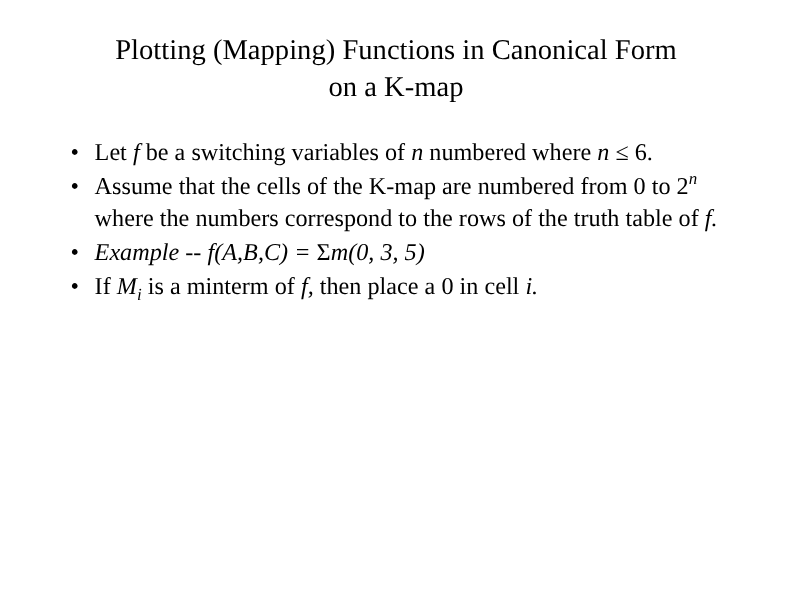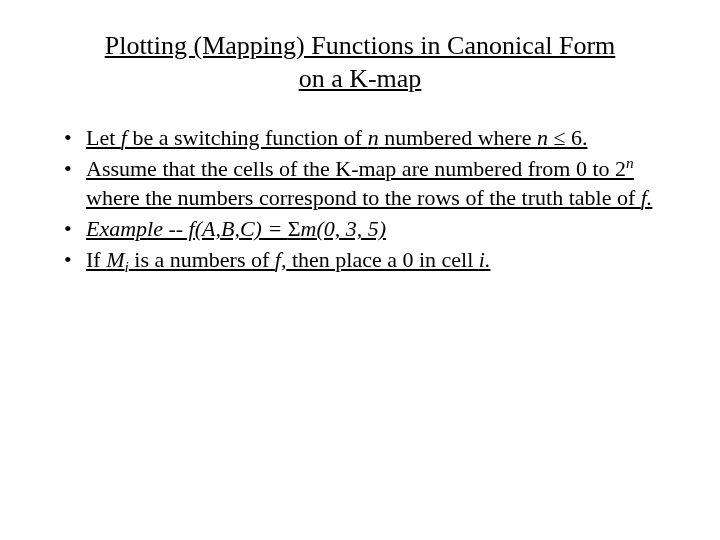--- a/index.html
+++ b/index.html
@@ -9,21 +9,20 @@
     height: 540px;
     background: #ffffff;
     font-family: "Times New Roman", Times, serif;
     color: #000000;
   }
   .slide {
     width: 720px;
     height: 540px;
     box-sizing: border-box;
     padding: 30px 56px 0 56px;
-    text-decoration: underline;
   }
   .title {
     font-size: 26px;
     text-align: center;
     line-height: 1.25;
     margin: 0 0 28px 0;
     font-weight: normal;
   }
   ul.bullets {
     list-style: none;
@@ -63,33 +62,33 @@
 <div class="slide">
 
   <h1 class="title">
     <span>Plotting (Mapping) Functions in Canonical Form</span><br>
     <span>on a K-map</span>
   </h1>
 
   <ul class="bullets">
 
     <li>
-      <span>Let </span><span class="ital">f</span><span> be a switching function of </span><span class="ital">n</span><span> numbered where </span><span class="ital">n</span><span> ≤ 6.</span>
+      <span>Let </span><span class="ital">f</span><span> be a switching variables of </span><span class="ital">n</span><span> numbered where </span><span class="ital">n</span><span> ≤ 6.</span>
     </li>
 
     <li>
       <span>Assume that the cells of the K-map are numbered from 0 to 2</span><span class="sup">n</span><span> where the numbers correspond to the rows of the truth table of </span><span class="ital">f.</span>
     </li>
 
 
     <li>
       <span class="ital">Example -- f(A,B,C) = </span><span>Σ</span><span class="ital">m(0, 3, 5)</span>
     </li>
 
     <li>
-      <span>If </span><span class="ital">M</span><span class="sub">i</span><span> is a numbers of </span><span class="ital">f,</span><span> then place a 0 in cell </span><span class="ital">i.</span>
+      <span>If </span><span class="ital">M</span><span class="sub">i</span><span> is a minterm of </span><span class="ital">f,</span><span> then place a 0 in cell </span><span class="ital">i.</span>
     </li>
 
 
 
   </ul>
 
 </div>
 
 </body></html>

